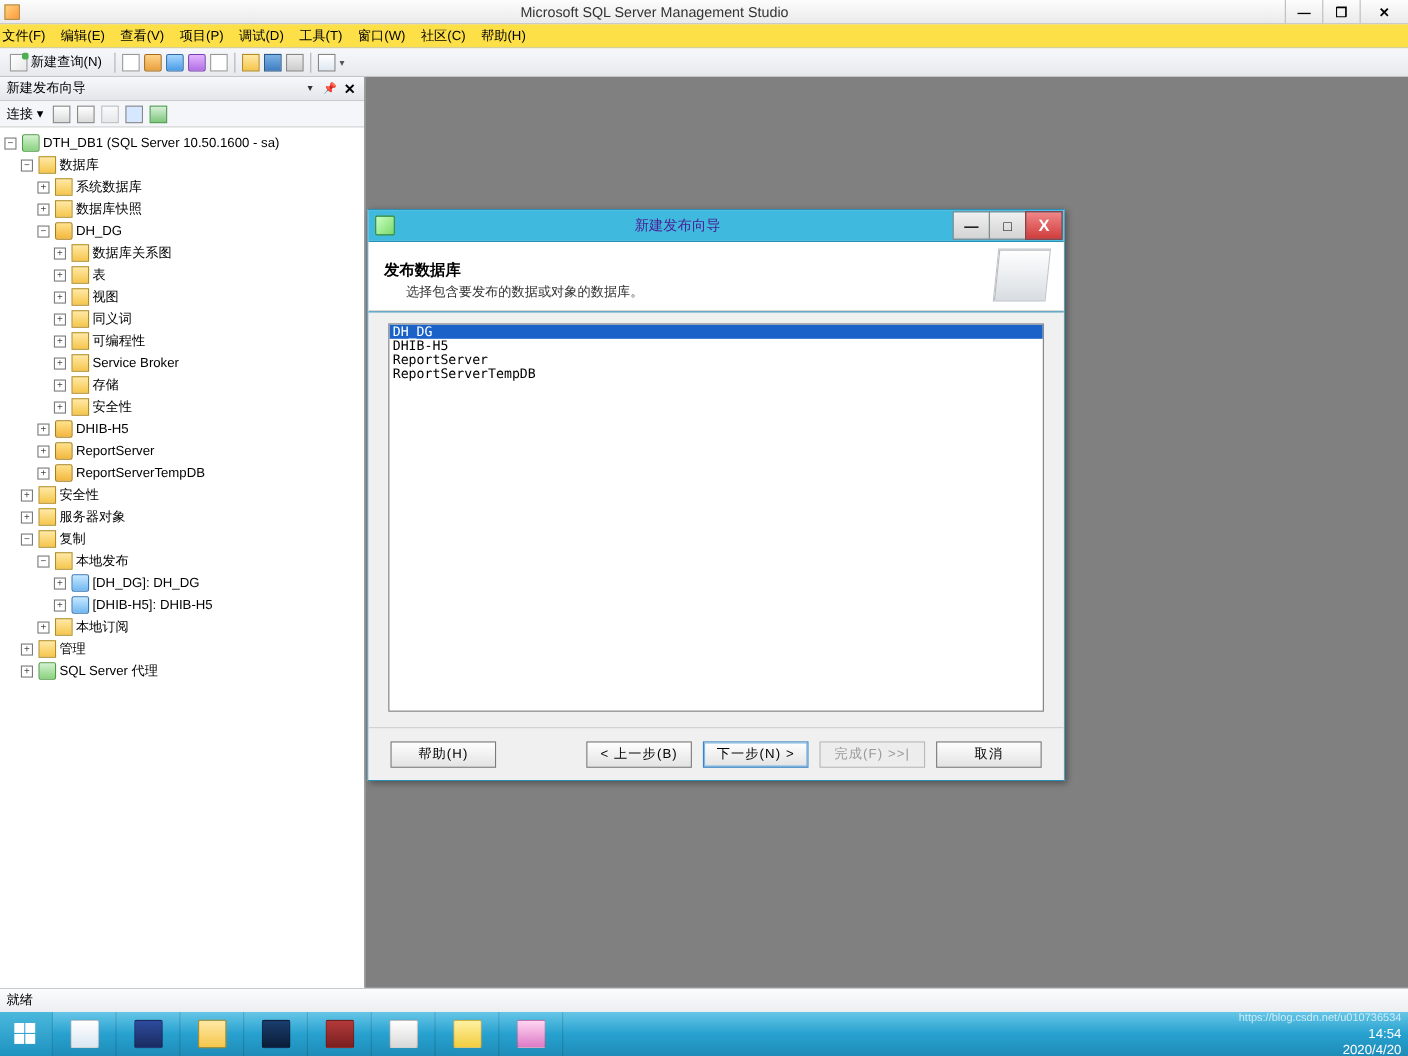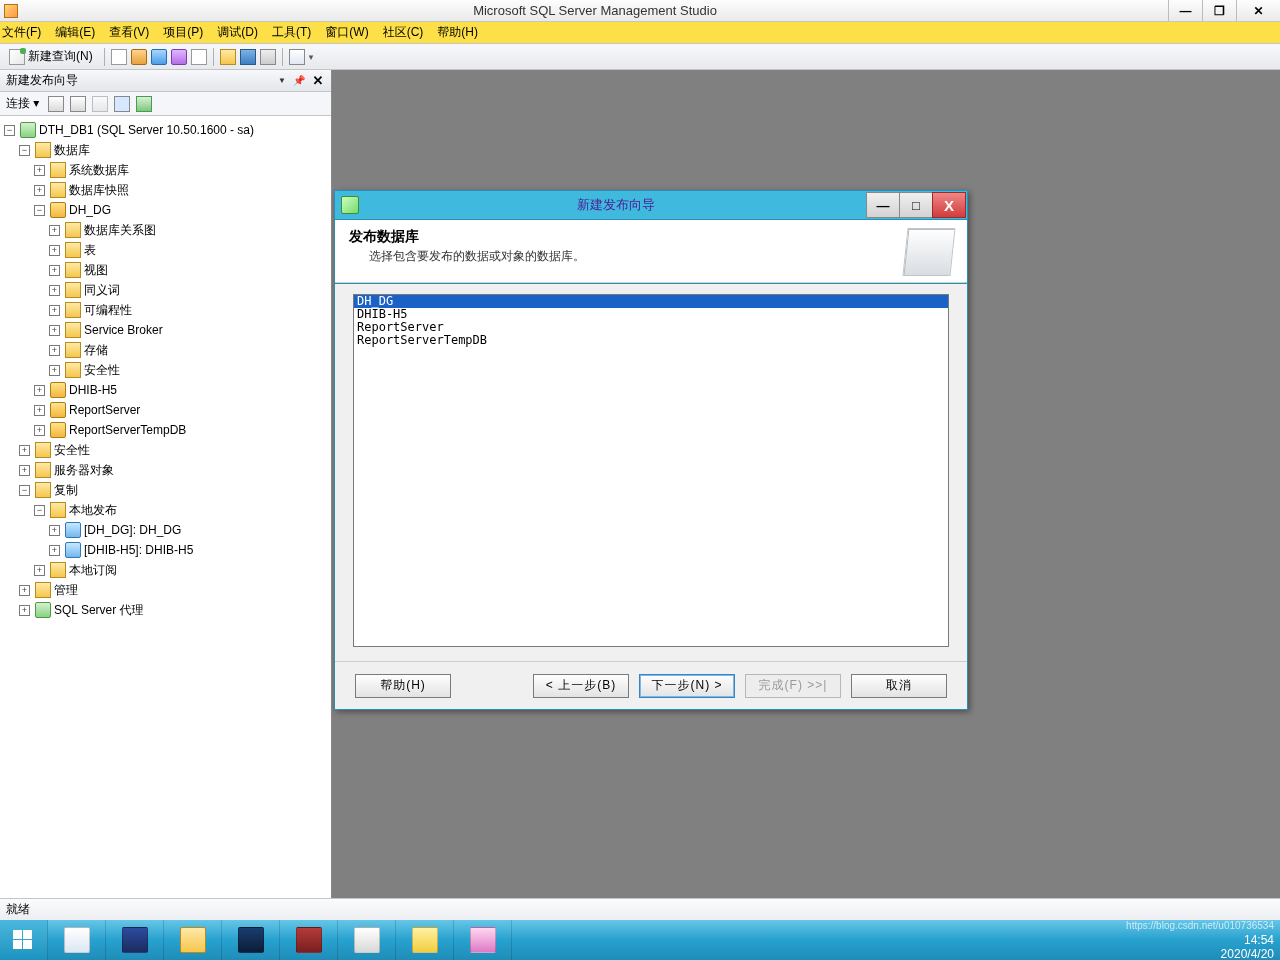--- a/index.html
+++ b/index.html
@@ -65,21 +65,21 @@
 
   
   .dialog { position:absolute; left:2px; top:120px; width:634px; height:520px; box-shadow:2px 2px 6px rgba(0,0,0,.4); }
   .dialog .dframe { border:1px solid #2b8fb5; background:#fff; height:100%; display:flex; flex-direction:column; }
   .dlg-title { height:28px; background:#3fb9de; display:flex; align-items:center; position:relative; }
   .dlg-title .dlg-ico { width:18px; height:18px; margin:0 6px; display:inline-block; background:linear-gradient(135deg,#caffc1,#7ad96c); border:1px solid #3e8e32; border-radius:2px; }
   .dlg-title .dlg-text { flex:1; text-align:center; color:#4c1d95; font-size:13px; }
   .dlg-title .dlg-btns { display:flex; height:26px; margin-right:1px; }
   .dlg-title .dlg-btns .db { width:34px; border:1px solid #888; background:linear-gradient(#f0f0f0,#d3d3d3); margin-left:-1px; display:flex; align-items:center; justify-content:center; font-family:Arial; font-weight:bold; font-size:13px; }
   .dlg-title .dlg-btns .db.close { background:linear-gradient(#f08787,#d13c3c); color:#fff; border-color:#9b2a2a; font-size:15px;}
-  .dlg-head { height:64px; background:#fff; border-top:1px solid #2b8fb5; border-bottom:1px solid #cfcfcf; padding:8px 14px; display:flex; justify-content:space-between; align-items:flex-start; }
+  .dlg-head { height:64px; background:#fff; border-top:1px solid #2b8fb5; border-bottom:1px solid #cfcfcf; padding:8px 14px; display:flex; justify-content:space-between; align-items:flex-end; }
   .dlg-head .h1 { font-size:14px; font-weight:bold; margin-bottom:2px; }
   .dlg-head .h2 { font-size:12px; color:#333; padding-left:20px; }
   .dlg-head .headimg { width:48px; height:48px; background:linear-gradient(#fff,#d8dde2); border:1px solid #c0c5cb; transform:skewX(-6deg); box-shadow:1px 1px 0 #bbb inset; }
   .dlg-body { flex:1; background:#f0f0f0; padding:10px 18px 14px 18px; display:flex; flex-direction:column; border-top:1px solid #2b8fb5; }
   .dlg-body .lbl { margin:2px 0 6px 0; letter-spacing:1px; }
   .dlg-body .listbox { flex:1; background:#fff; border:1px solid #7a7a7a; font-family:"SimSun",monospace; font-size:12px; line-height:13px; overflow:auto; }
   .listbox .li { padding:0 3px; white-space:pre; }
   .listbox .li.sel { background:#1a62c7; color:#fff; }
   .dlg-foot { height:48px; background:#f0f0f0; border-top:1px solid #cfcfcf; display:flex; align-items:center; padding:0 20px; gap:10px; }
   .dlg-foot .spacer { flex:1; }

